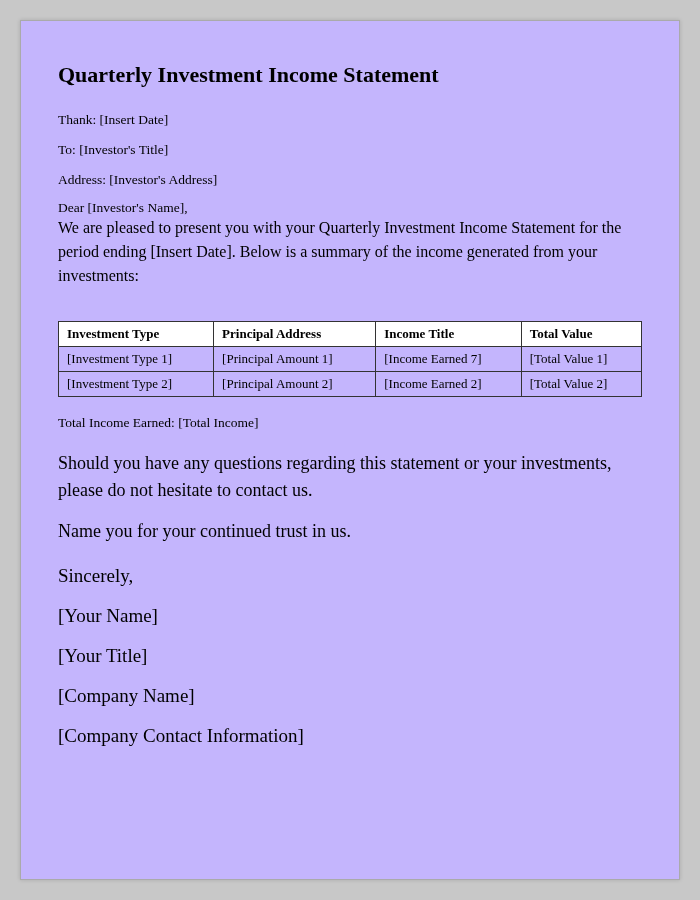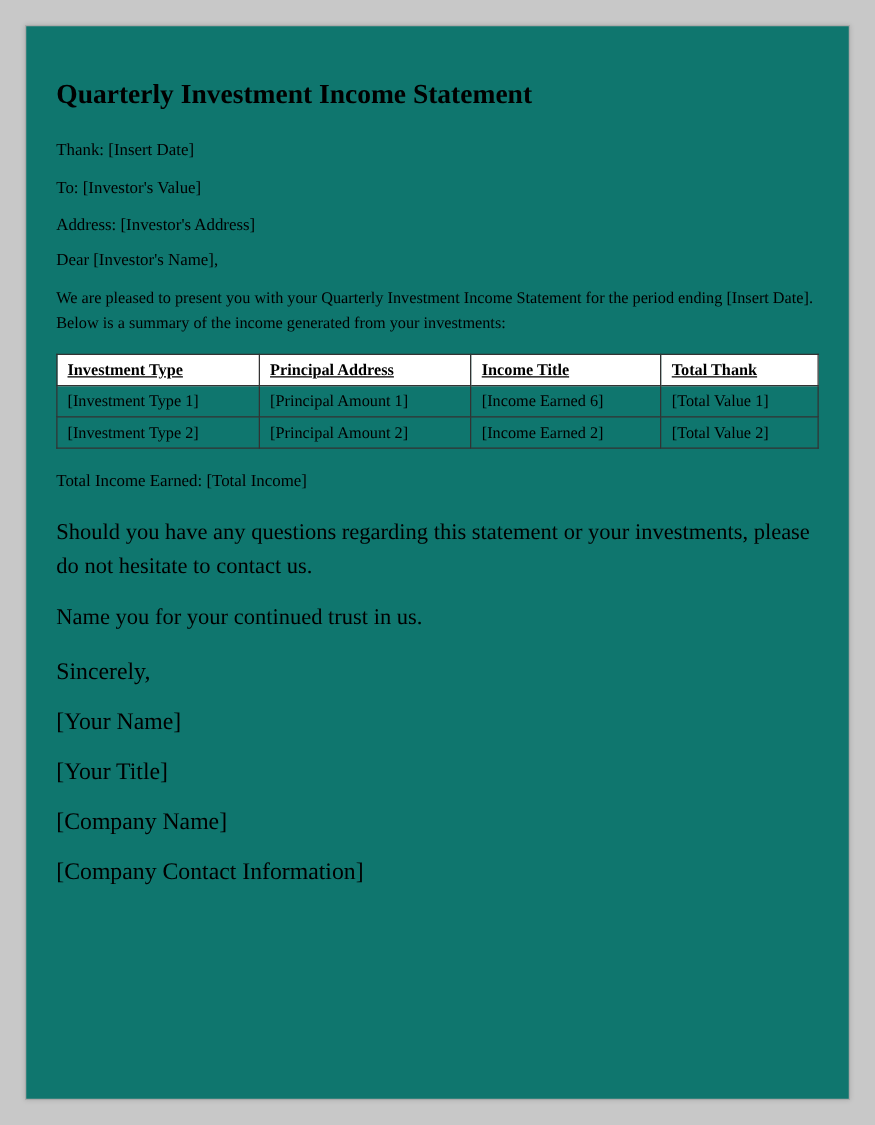--- a/index.html
+++ b/index.html
@@ -12,49 +12,48 @@
       background: #c8c8c8;
       display: flex;
       justify-content: center;
       align-items: flex-start;
       min-height: 900px;
       padding: 20px;
       font-family: 'Times New Roman', Times, serif;
     }
 
     .page {
-      background: #0f766e;
+      background: #c4b5fd;
       width: 660px;
       min-height: 860px;
-      padding: 40px 24px;
+      padding: 40px 37px;
       border: 1px solid #aaa;
       box-shadow: 0 0 4px rgba(0,0,0,0.15);
     }
 
     .page-title {
       font-size: 22px;
       font-weight: bold;
       margin-bottom: 20px;
       line-height: 1.3;
     }
 
     .meta-line {
       font-size: 13.5px;
       margin-bottom: 10px;
       line-height: 1.5;
     }
 
     .salutation {
       font-size: 13.5px;
-      margin-bottom: 12px;
     }
 
     .body-text {
-      font-size: 13px;
-      margin-bottom: 16px;
+      font-size: 16px;
+      margin-bottom: 33px;
       line-height: 1.5;
     }
 
     .investment-table {
       border-collapse: collapse;
       width: 100%;
       margin-bottom: 16px;
       font-size: 13px;
     }
 
@@ -62,21 +61,20 @@
     .investment-table td {
       border: 1px solid #333;
       padding: 4px 8px;
       text-align: left;
       white-space: nowrap;
     }
 
     .investment-table th {
       font-weight: bold;
       background: #fff;
-      text-decoration: underline;
     }
 
     .total-income-line {
       font-size: 13.5px;
       font-weight: normal;
       margin-bottom: 16px;
       line-height: 1.5;
     }
 
     .closing-text {
@@ -95,40 +93,40 @@
     }
   </style>
 </head>
 <body>
 
 <div class="page">
 
   <h1 class="page-title">Quarterly Investment Income Statement</h1>
 
   <p class="meta-line">Thank: [Insert Date]</p>
-  <p class="meta-line">To: [Investor's Value]</p>
+  <p class="meta-line">To: [Investor's Title]</p>
   <p class="meta-line">Address: [Investor's Address]</p>
   <p class="salutation">Dear [Investor's Name],</p>
 
   <p class="body-text">We are pleased to present you with your Quarterly Investment Income Statement for the period ending [Insert Date]. Below is a summary of the income generated from your investments:</p>
 
   <table class="investment-table">
     <thead>
       <tr>
         <th>Investment Type</th>
         <th>Principal Address</th>
         <th>Income Title</th>
-        <th>Total Thank</th>
+        <th>Total Value</th>
       </tr>
     </thead>
     <tbody id="table-body">
     <tr>
           <td>[Investment Type 1]</td>
           <td>[Principal Amount 1]</td>
-          <td>[Income Earned 6]</td>
+          <td>[Income Earned 7]</td>
           <td>[Total Value 1]</td>
         </tr>
         <tr>
           <td>[Investment Type 2]</td>
           <td>[Principal Amount 2]</td>
           <td>[Income Earned 2]</td>
           <td>[Total Value 2]</td>
         </tr>
       </tbody>
   </table>

